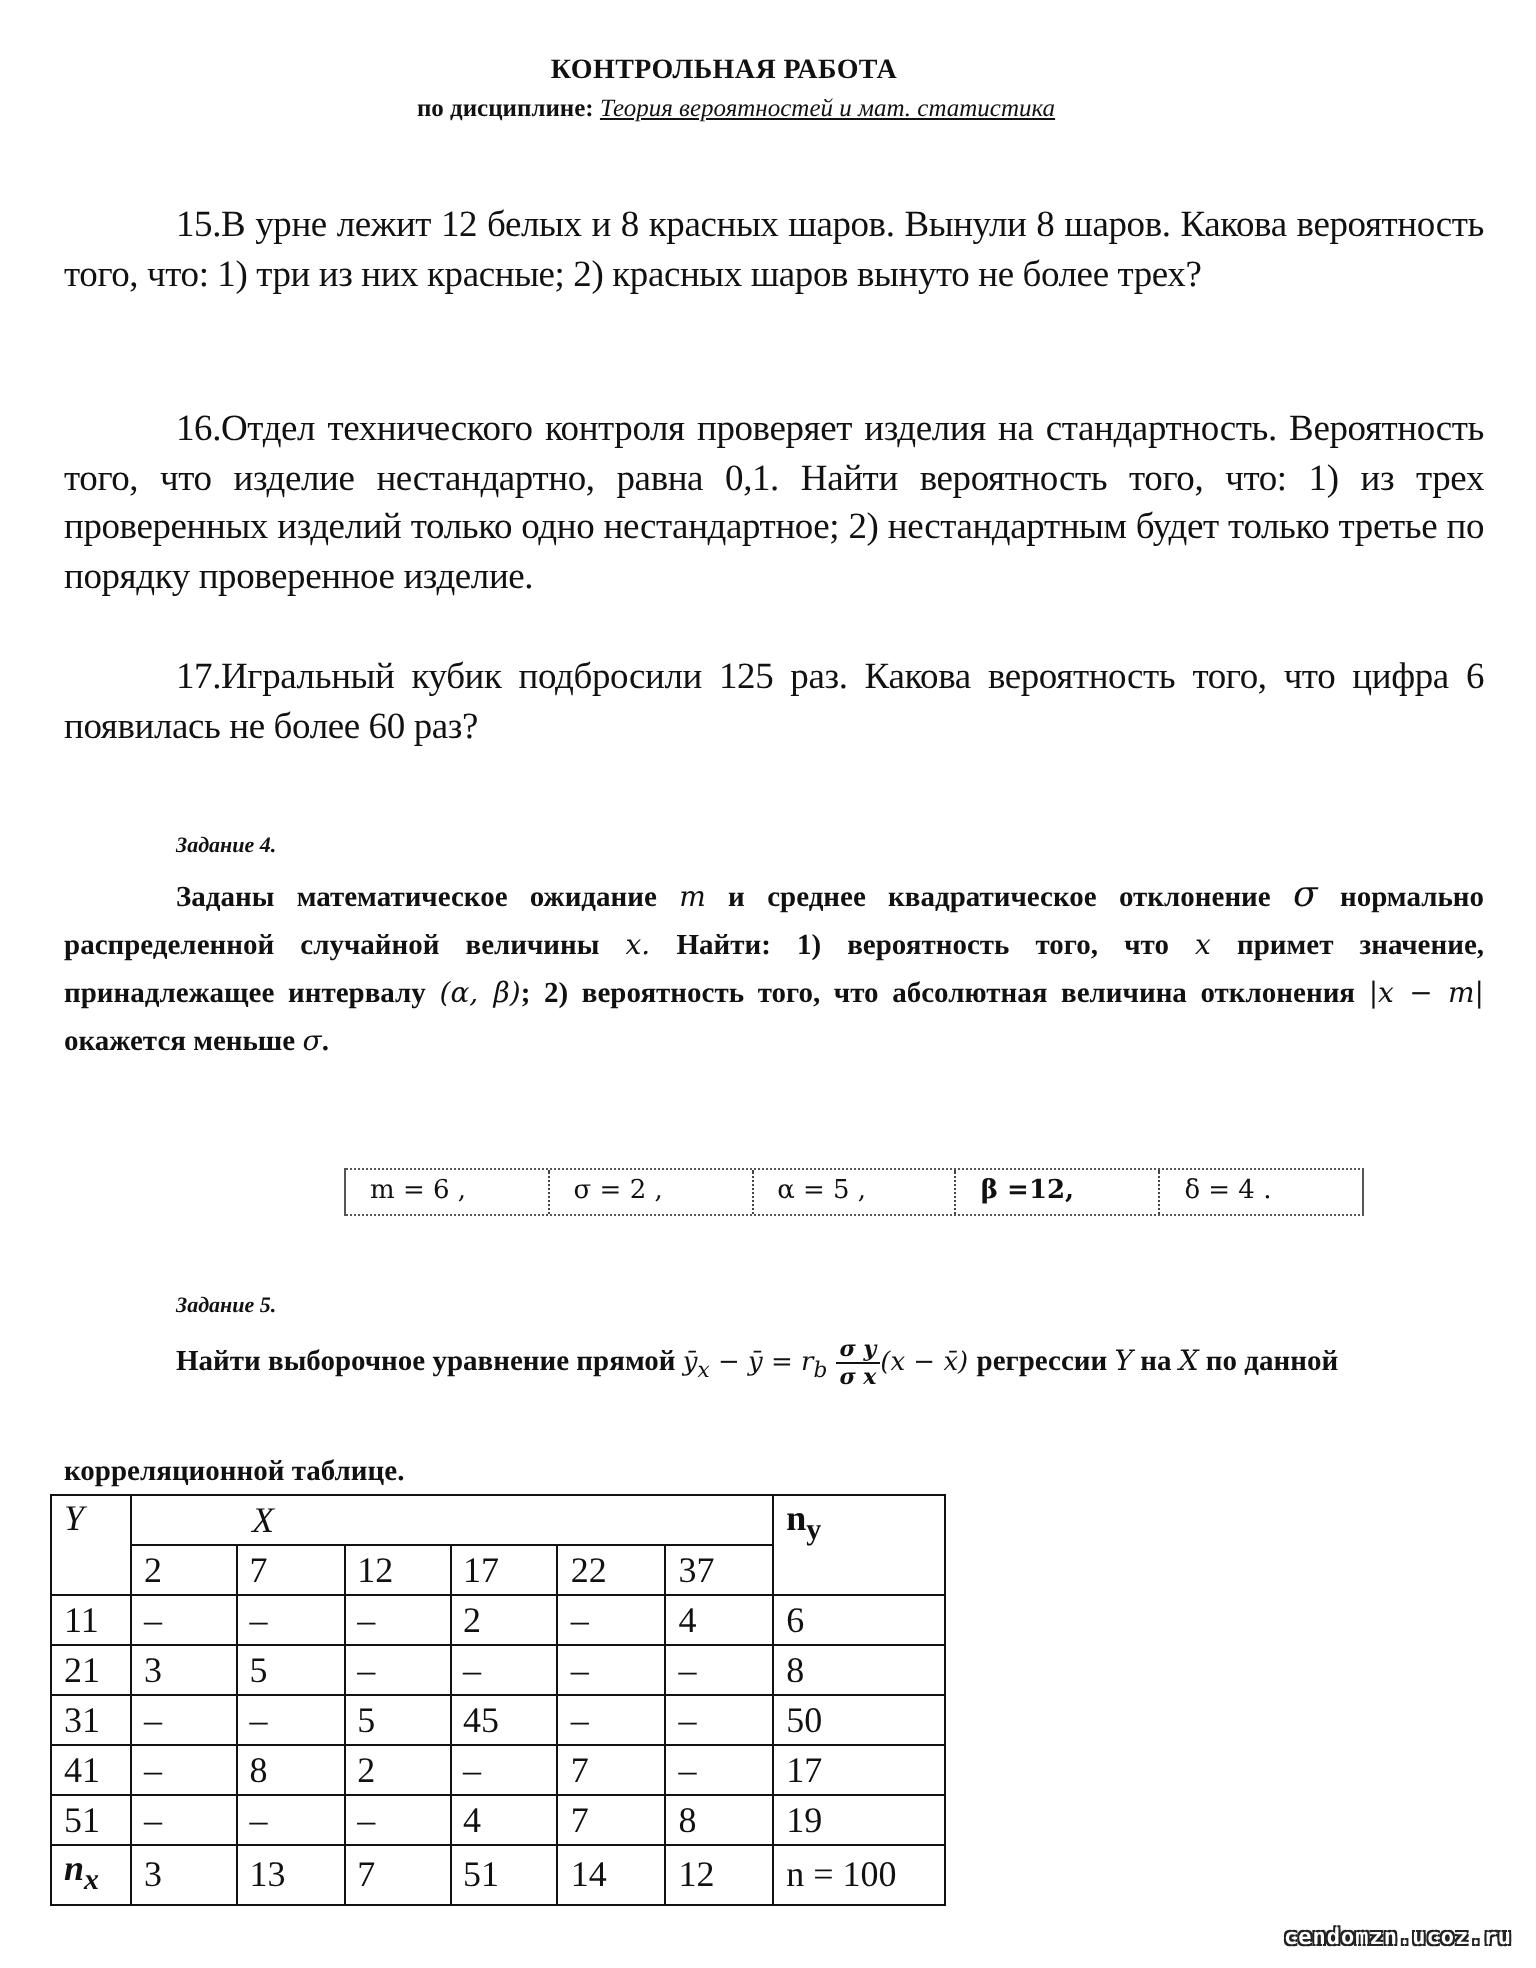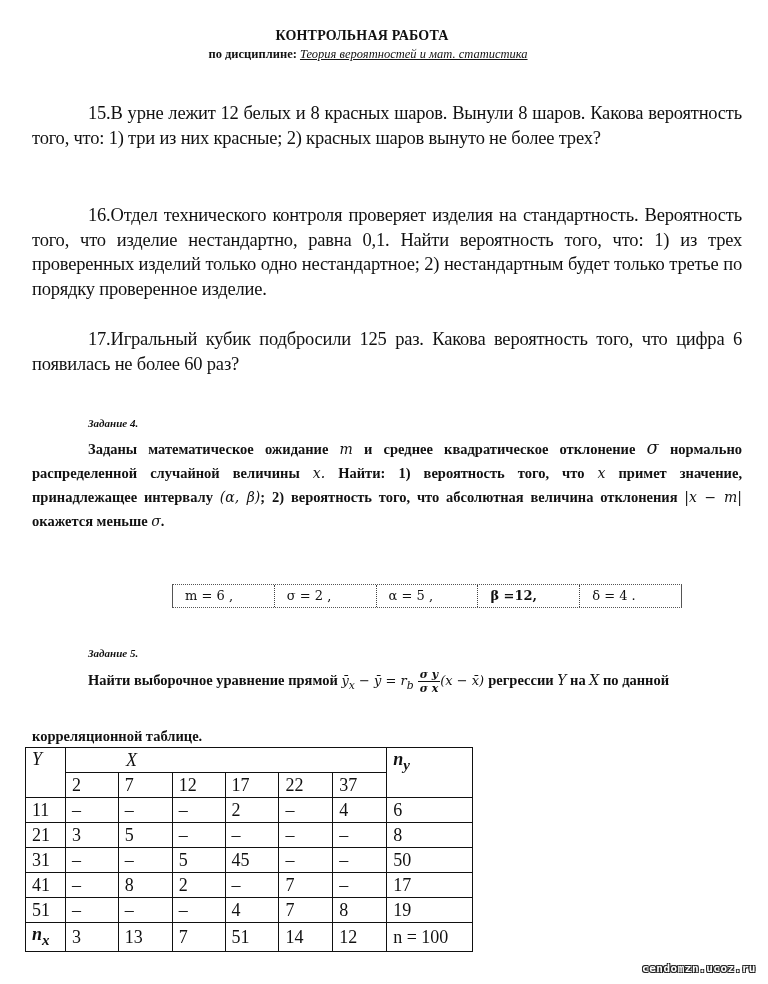--- a/index.html
+++ b/index.html
@@ -88,21 +88,21 @@
       <col style="width:53px">
       <col style="width:54px">
       <col style="width:54px">
       <col style="width:54px">
       <col style="width:86px">
   </colgroup>
   <tbody>
       <tr>
     <td rowspan="2" class="it" style="vertical-align:top;">Y</td>
     <td colspan="6" class="it" style="padding-left:60px;">X</td>
-    <td rowspan="2" style="vertical-align:top; font-style:italic; font-weight:bold;"><span>n</span><sub>y</sub></td>
+    <td rowspan="2" style="vertical-align:top; font-weight:bold;"><span>n</span><sub>y</sub></td>
   </tr>
   <tr>
     <td>2</td>
     <td>7</td>
     <td>12</td>
     <td>17</td>
     <td>22</td>
     <td>37</td>
   </tr>
   <tr>

